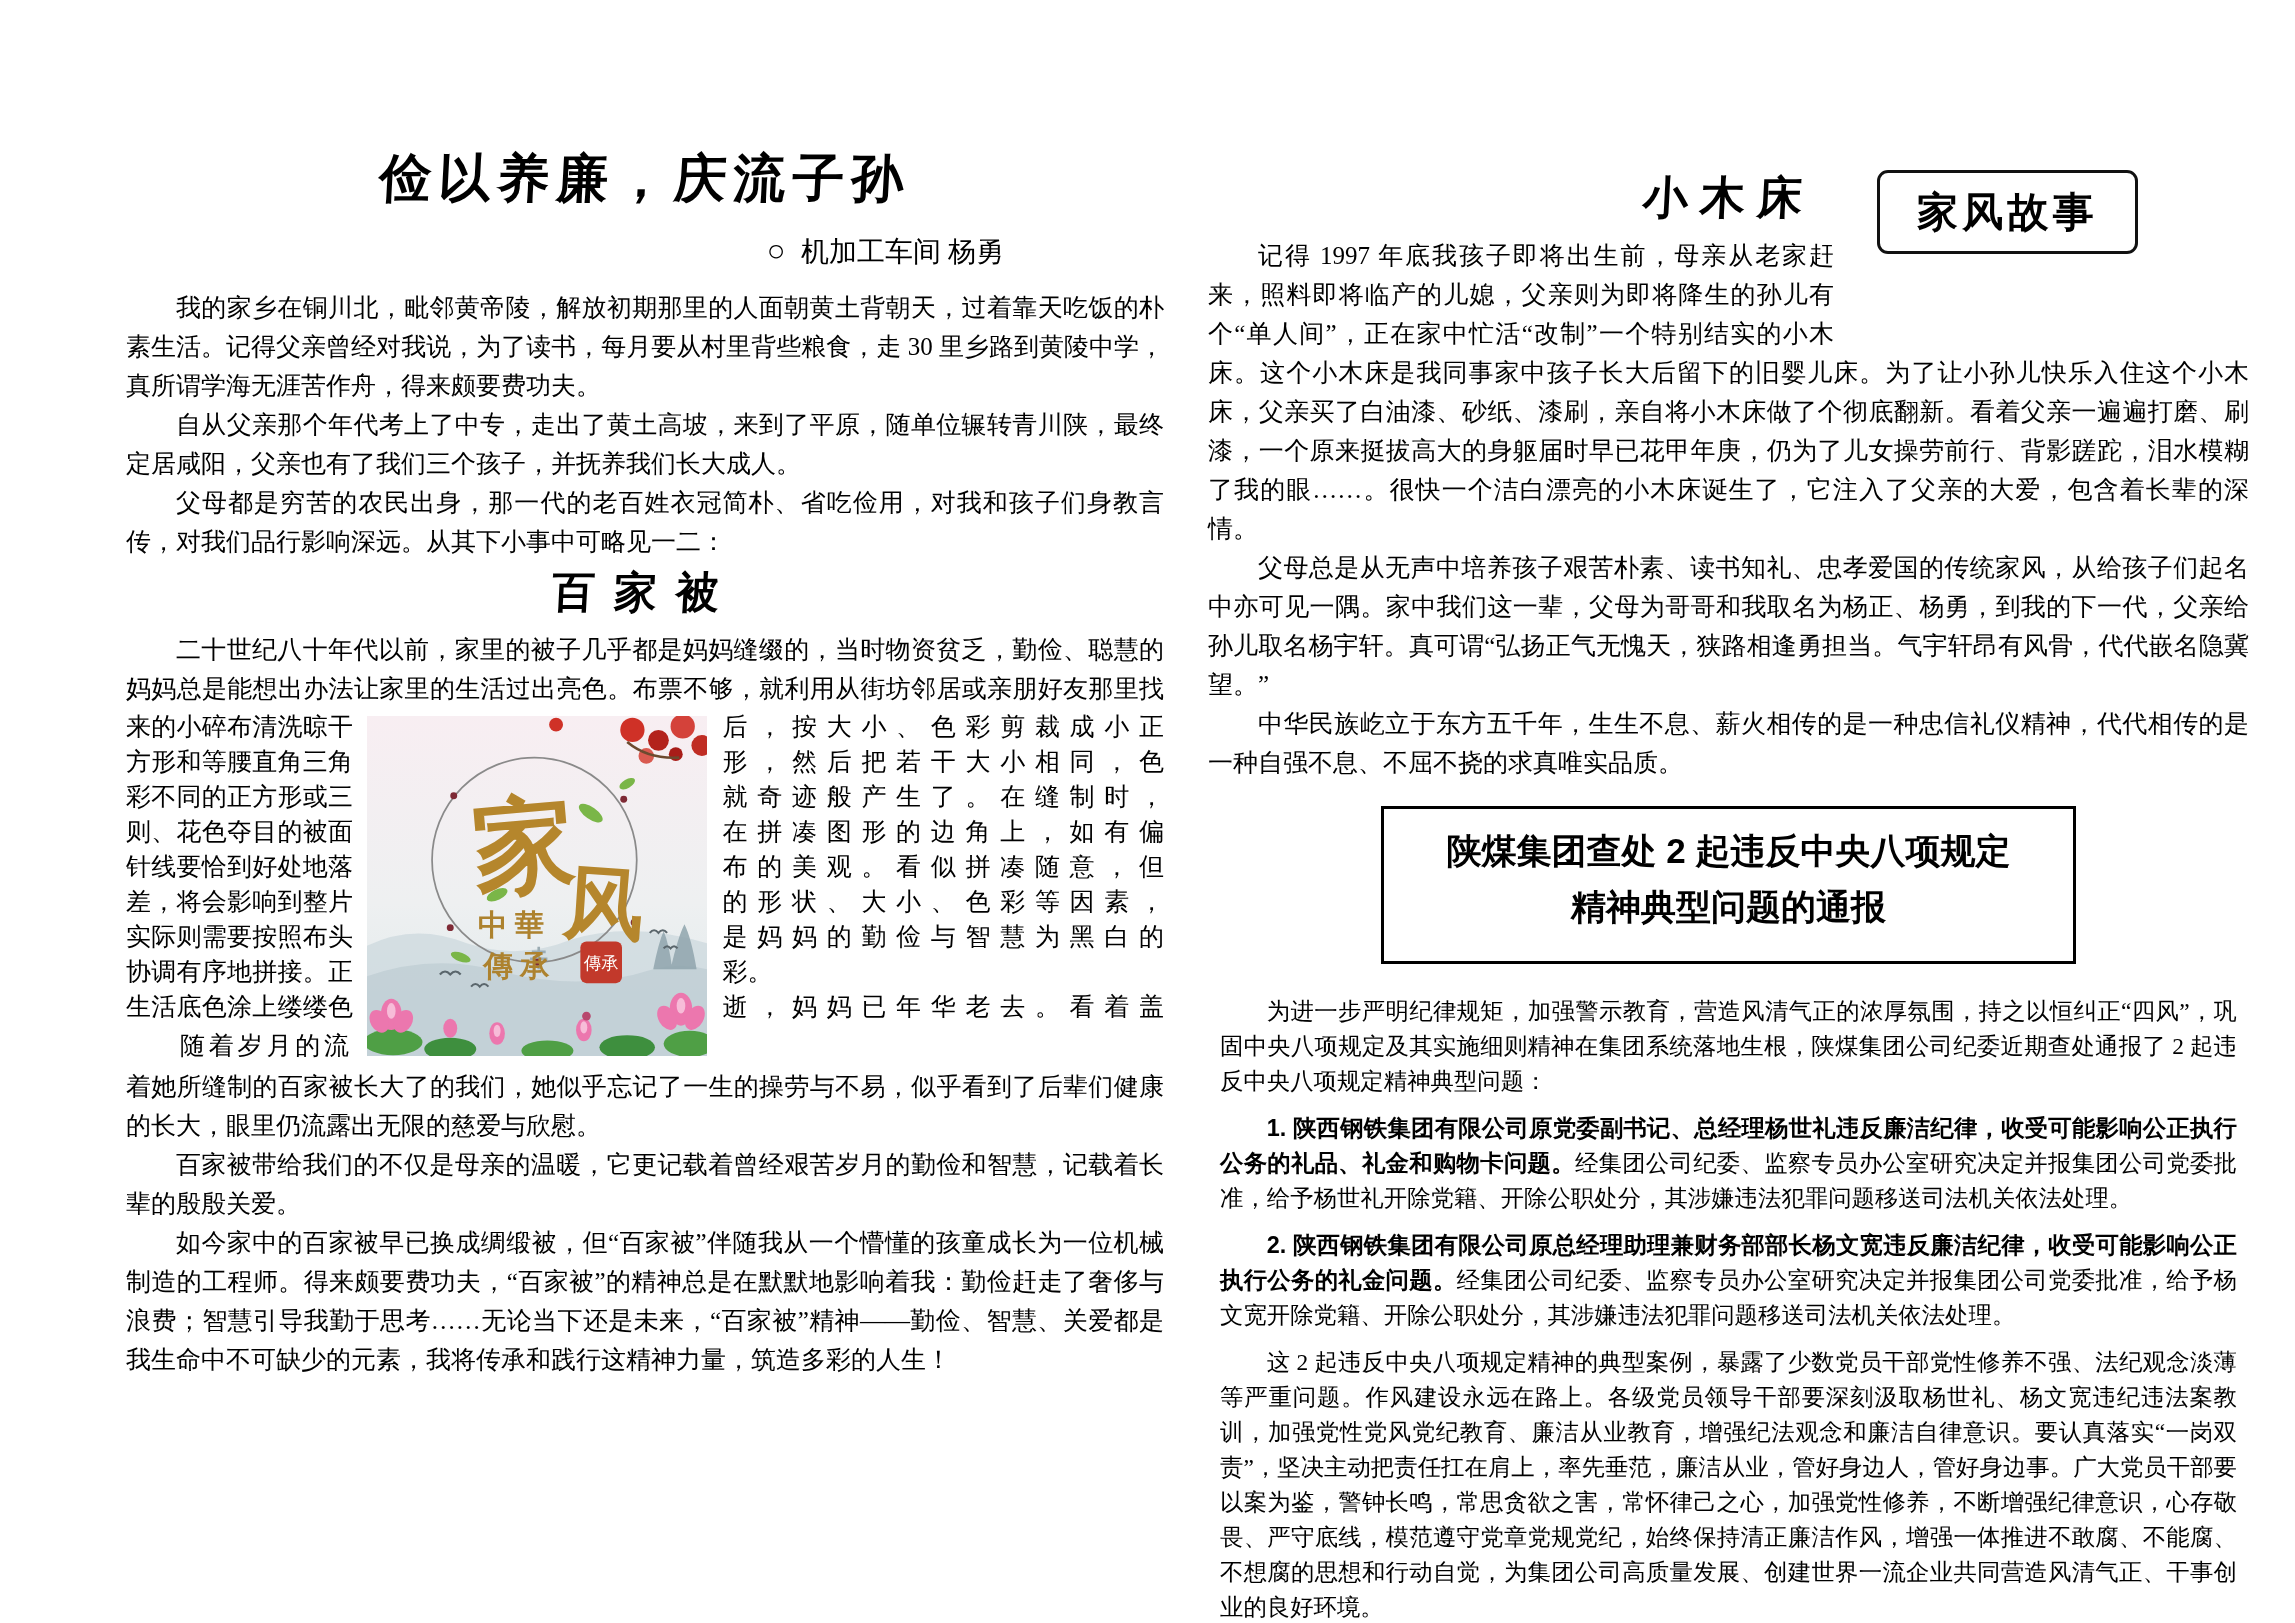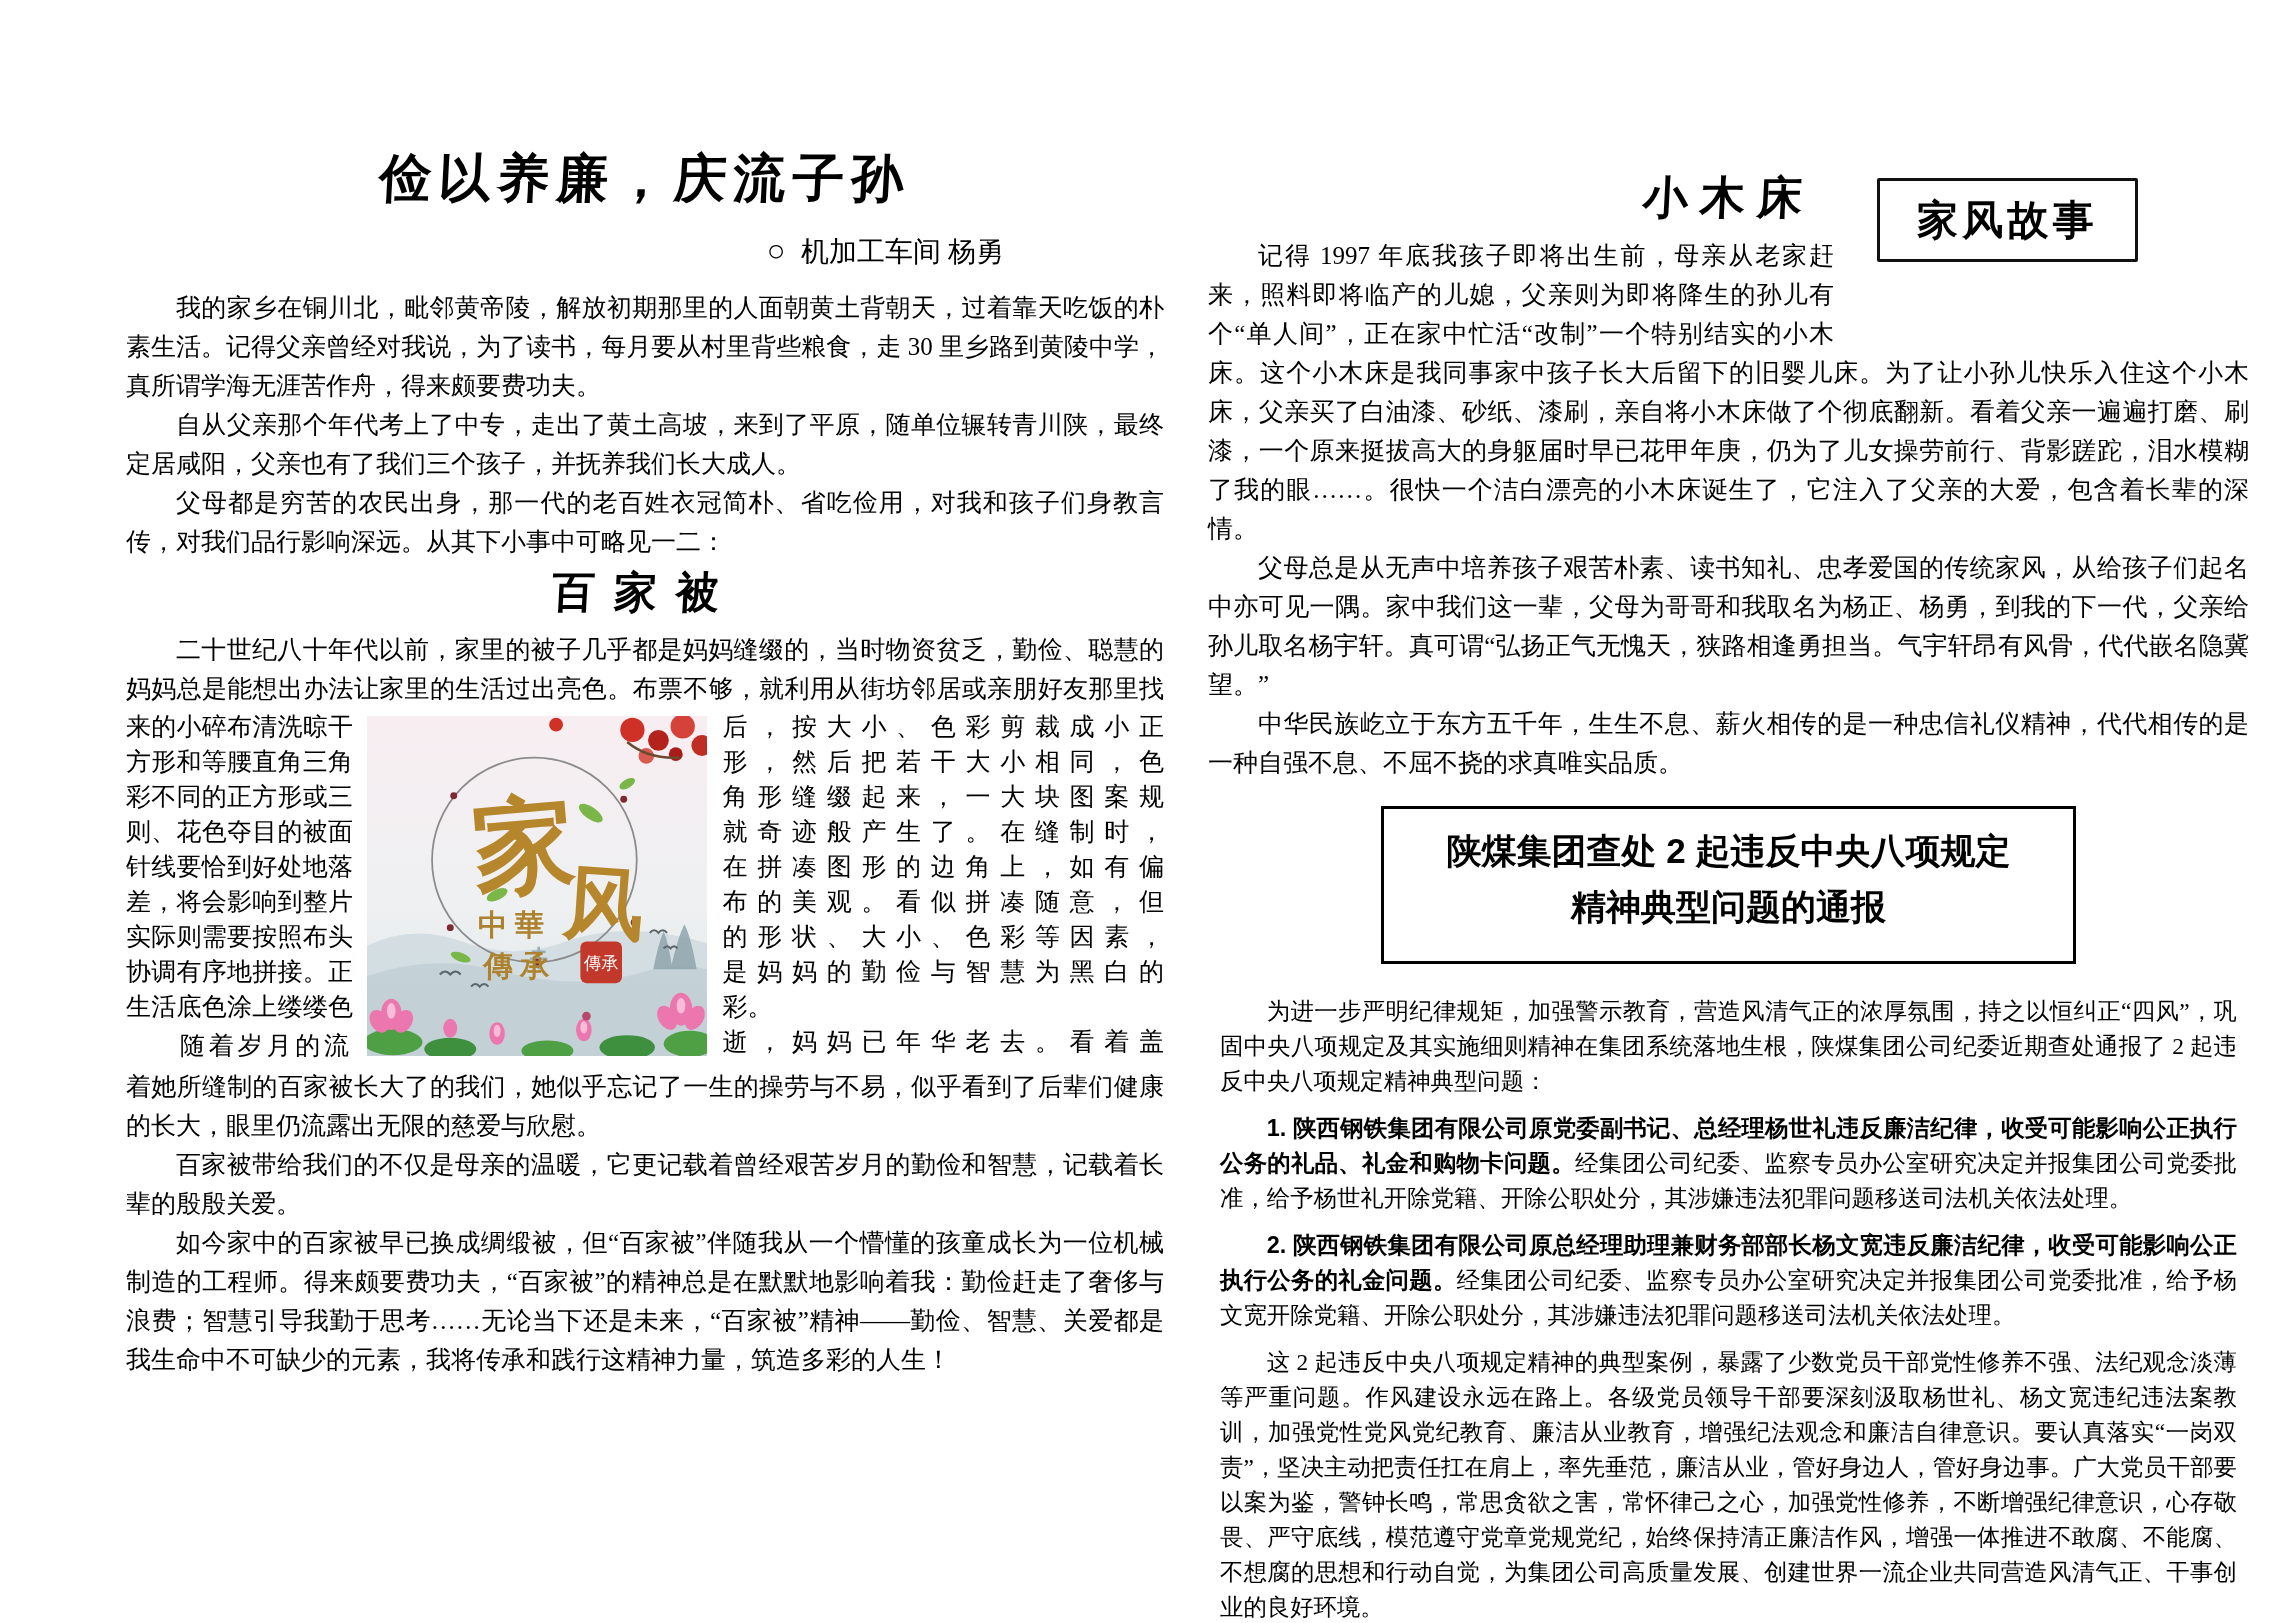--- a/index.html
+++ b/index.html
@@ -49,22 +49,22 @@
     font-size:25px;line-height:35px;text-indent:2em;
     text-align:justify;text-align-last:justify;word-break:break-all;margin:4px;
   }
   .poster{
     flex:none;width:340px;height:340px;margin:7px 15.6px 0 14px;
   }
 
   
   .pr-rel{position:relative;}
   .corner-box{
-    position:absolute;top:13px;right:111px;width:255px;height:78px;
-    border:3.5px solid #111;border-radius:2px;
+    position:absolute;top:5px;right:111px;width:255px;height:78px;
+    border:3.5px solid #111;border-radius:11px;
     display:flex;align-items:center;justify-content:center;
     font-size:41px;font-weight:bold;letter-spacing:4.3px;
     background:#fff;
   }
   .right-title{
     text-align:center;font-size:45px;font-weight:bold;
     letter-spacing:12px;line-height:66px;margin:0 0 5.2px 0;
     transform:skewX(-3deg);
   }
   .float-spacer{float:right;width:415px;height:82px;}
@@ -194,21 +194,20 @@
           <ellipse cx="250" cy="359" rx="4" ry="7"></ellipse>
         </g>
         <circle cx="253" cy="346" r="5" fill="#b8486e"></circle>
       </g>
     </svg>
 
     <div class="wrap-right">
       <div>
           <div class="wline">后，按大小、色彩剪裁成小正</div>
           <div class="wline">形，然后把若干大小相同，色</div>
-          <div class="wline">角形缝缀起来，一大块图案规</div>
           <div class="wline">就奇迹般产生了。在缝制时，</div>
           <div class="wline">在拼凑图形的边角上，如有偏</div>
           <div class="wline">布的美观。看似拼凑随意，但</div>
           <div class="wline">的形状、大小、色彩等因素，</div>
           <div class="wline">是妈妈的勤俭与智慧为黑白的</div>
         </div>
       <div class="wline wline-short">彩。</div>
       <div class="wline">逝，妈妈已年华老去。看着盖</div>
     </div>
   </div>

